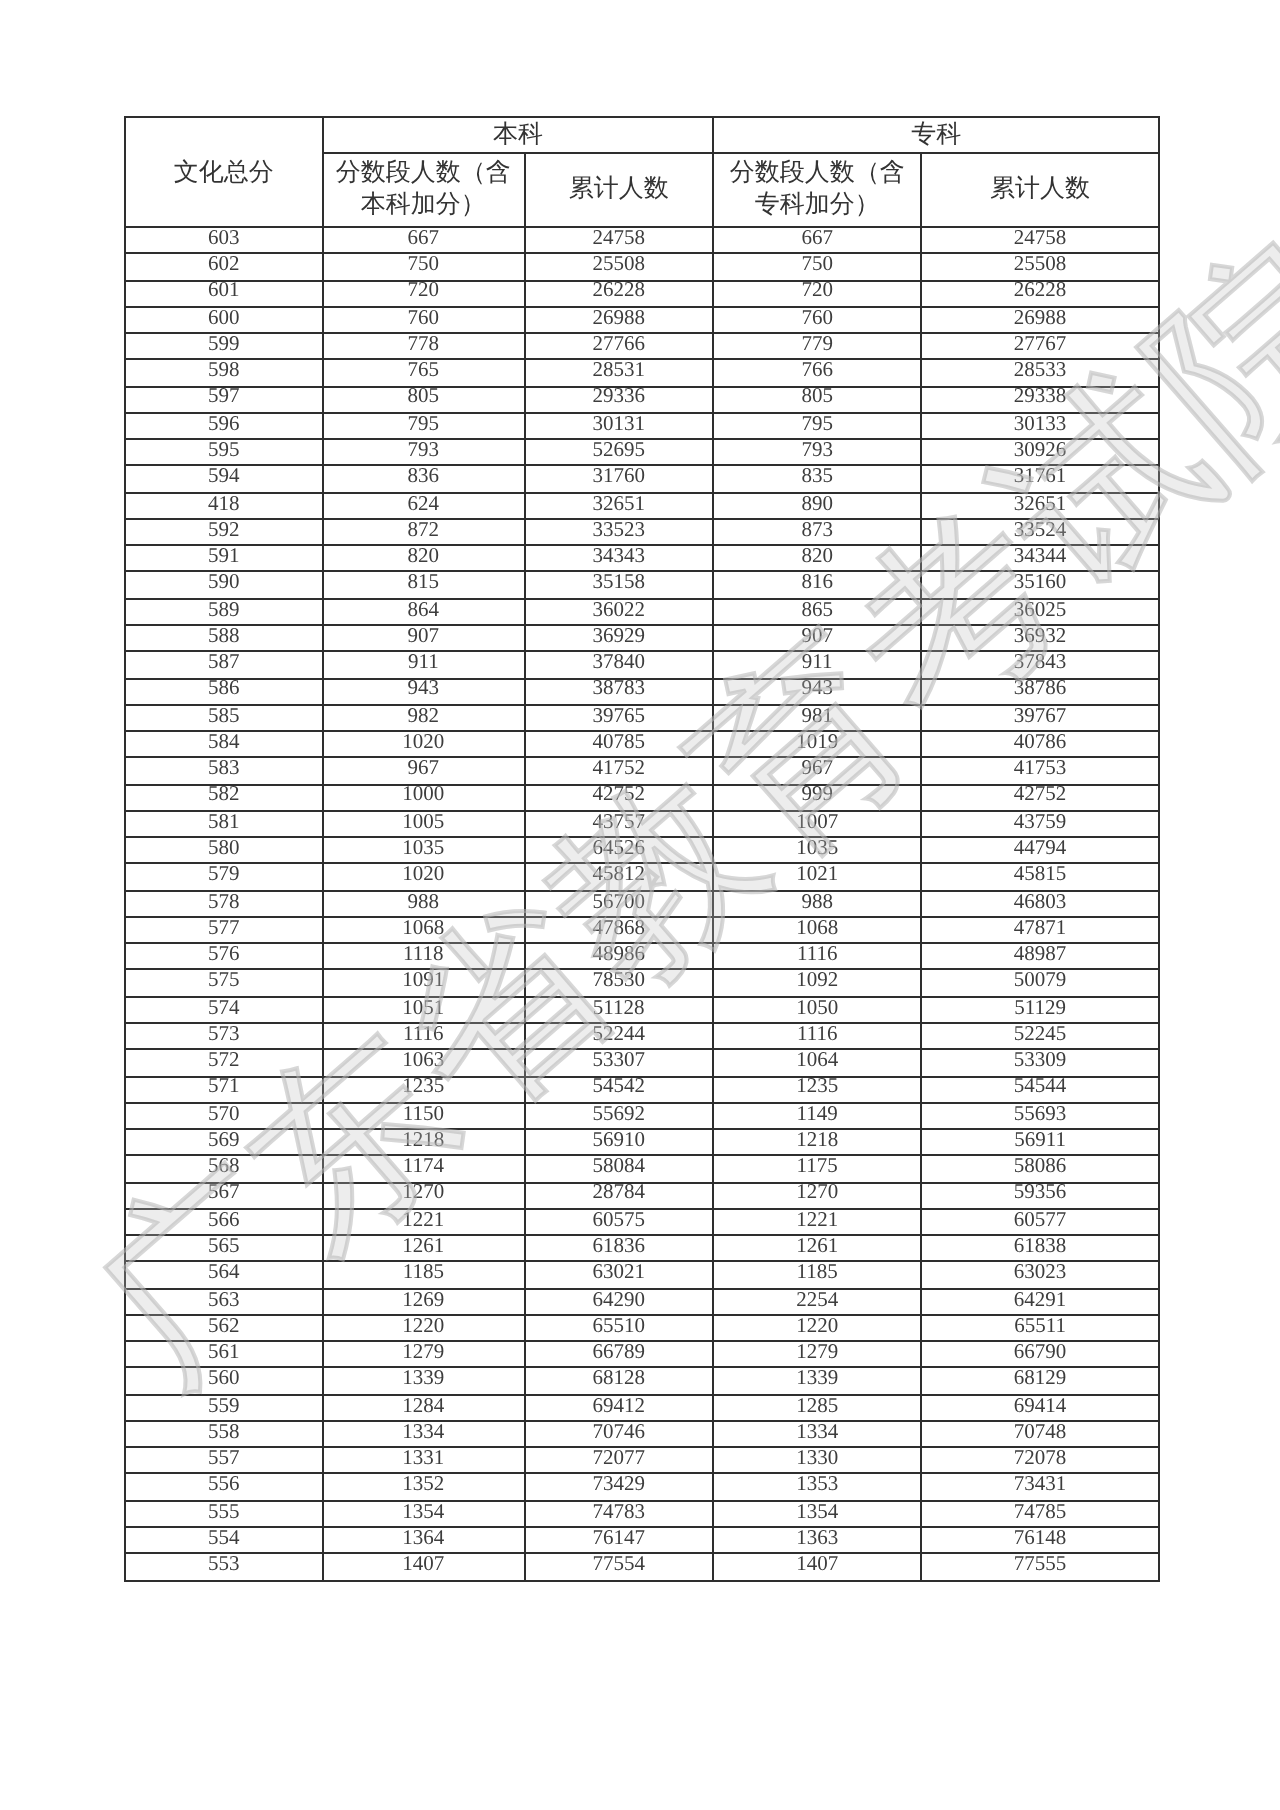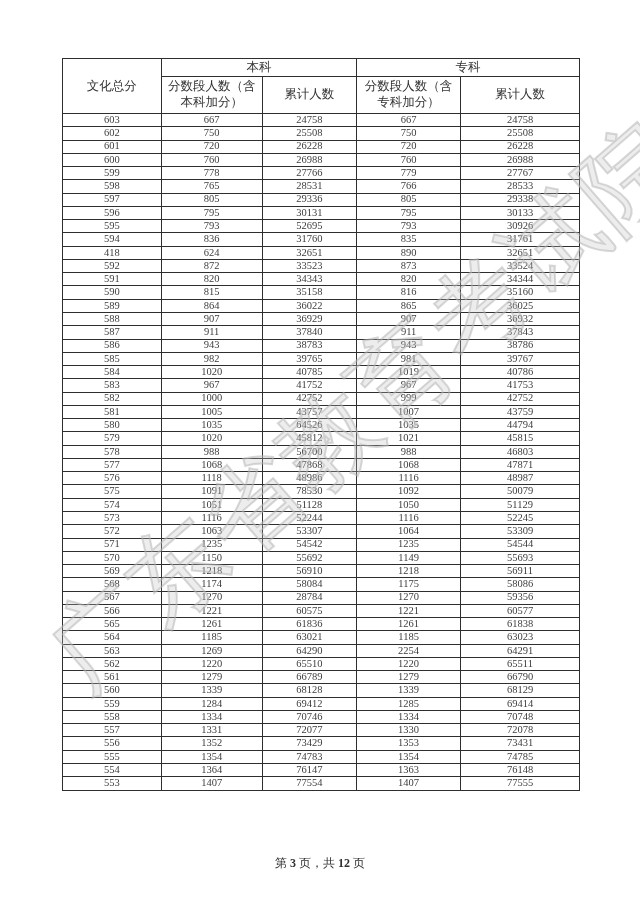--- a/index.html
+++ b/index.html
@@ -458,17 +458,14 @@
         <tr>
       <td>553</td>
       <td>1407</td>
       <td>77554</td>
       <td>1407</td>
       <td>77555</td>
     </tr>
       </tbody>
   </table>
 
-  <div class="footer">
-    <span>第 </span><b>3</b><span> 页，共 </span><b>12</b><span> 页</span>
-  </div>
 
 </div>
 
 </body></html>

